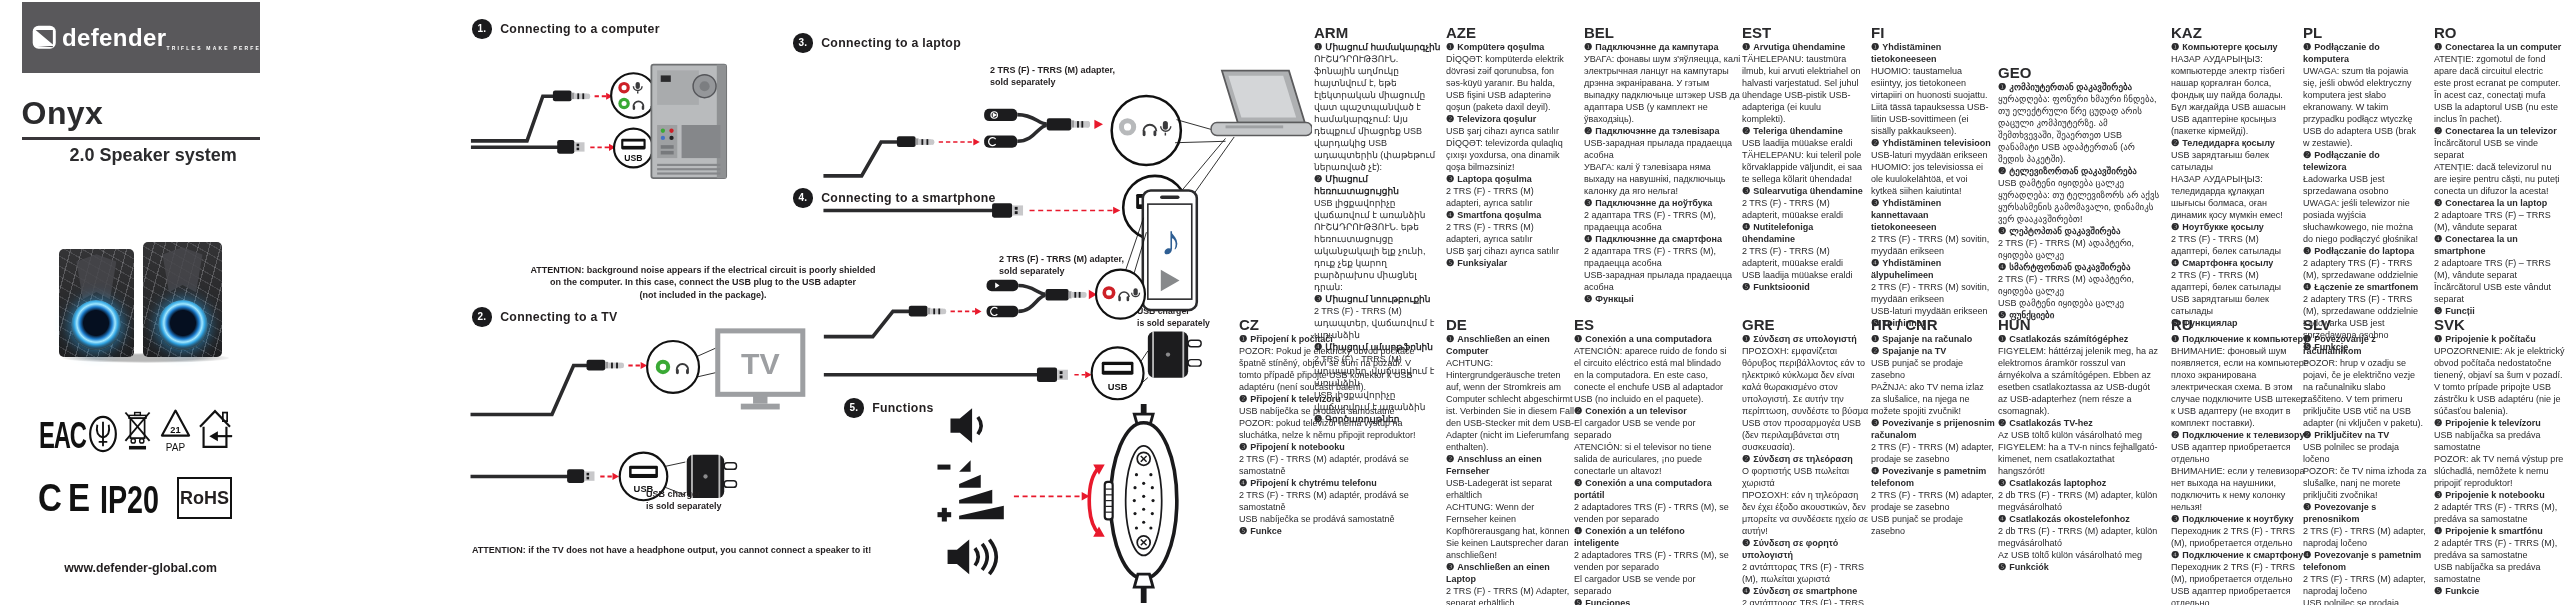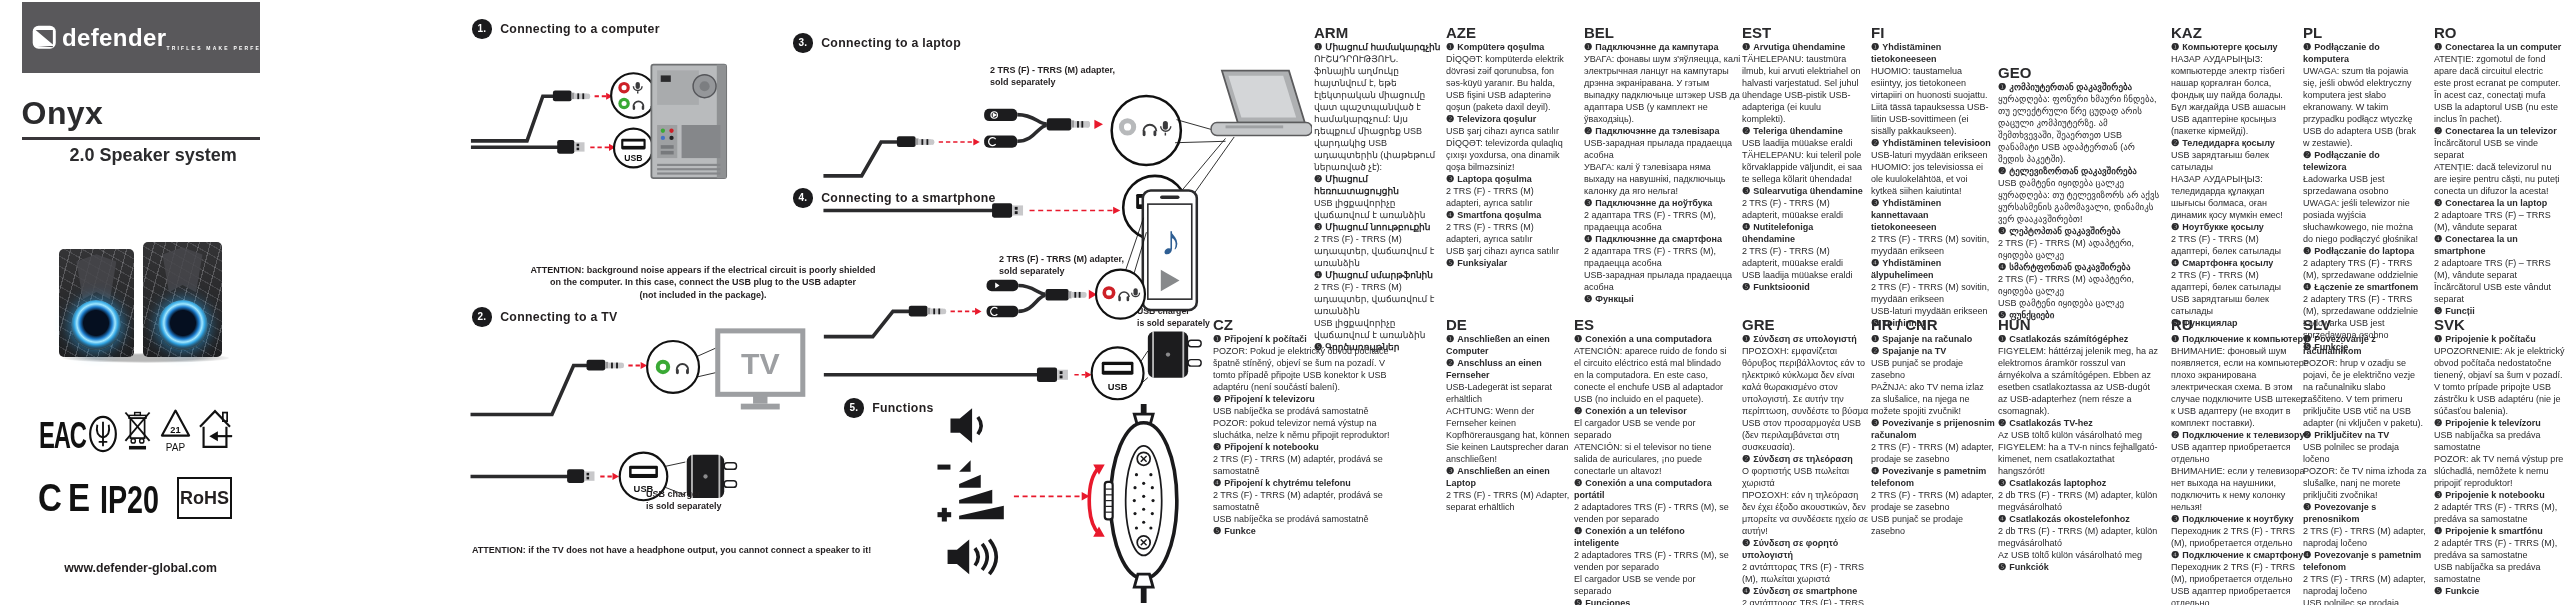--- a/index.html
+++ b/index.html
@@ -508,20 +508,21 @@
   </g>
 </svg>
 
 <div id="lang-layer">
     <div class="lang-col" style="left: 1314px; top: 27px; width: 127px;">
       <div class="lang-code">ARM</div>
       <div class="lang-item-title"><span class="lang-badge">❶</span>Միացում համակարգչին</div>
       <div class="lang-body">ՈՒՇԱԴՐՈՒԹՅՈՒՆ. ֆոնային աղմուկը հայտնվում է, եթե էլեկտրական միացումը վատ պաշտպանված է համակարգչում: Այս դեպքում միացրեք USB վարդակից USB ադապտերին (փաթեթում ներառված չէ):</div>
       <div class="lang-item-title"><span class="lang-badge">❷</span>Միացում հեռուստացույցին</div>
       <div class="lang-body">USB լիցքավորիչը վաճառվում է առանձին</div>
+      <div class="lang-body">ՈՒՇԱԴՐՈՒԹՅՈՒՆ. եթե հեռուստացույցը ականջակալի ելք չունի, դուք չեք կարող բարձրախոս միացնել դրան:</div>
       <div class="lang-item-title"><span class="lang-badge">❸</span>Միացում նոութբուքին</div>
       <div class="lang-body">2 TRS (F) - TRRS (M) ադապտեր, վաճառվում է առանձին</div>
       <div class="lang-item-title"><span class="lang-badge">❹</span>Միացում սմարթֆոնին</div>
       <div class="lang-body">2 TRS (F) - TRRS (M) ադապտեր, վաճառվում է առանձին</div>
       <div class="lang-body">USB լիցքավորիչը վաճառվում է առանձին</div>
       <div class="lang-item-title"><span class="lang-badge">❺</span>Գործառույթներ</div>
     </div>
     <div class="lang-col" style="left: 1446px; top: 27px; width: 119px;">
       <div class="lang-code">AZE</div>
       <div class="lang-item-title"><span class="lang-badge">❶</span>Kompüterə qoşulma</div>
@@ -627,37 +628,38 @@
       <div class="lang-item-title"><span class="lang-badge">❷</span>Conectarea la un televizor</div>
       <div class="lang-body">Încărcătorul USB se vinde separat</div>
       <div class="lang-body">ATENȚIE: dacă televizorul nu are ieșire pentru căști, nu puteți conecta un difuzor la acesta!</div>
       <div class="lang-item-title"><span class="lang-badge">❸</span>Conectarea la un laptop</div>
       <div class="lang-body">2 adaptoare TRS (F) – TRRS (M), vândute separat</div>
       <div class="lang-item-title"><span class="lang-badge">❹</span>Conectarea la un smartphone</div>
       <div class="lang-body">2 adaptoare TRS (F) – TRRS (M), vândute separat</div>
       <div class="lang-body">Încărcătorul USB este vândut separat</div>
       <div class="lang-item-title"><span class="lang-badge">❺</span>Funcții</div>
     </div>
-    <div class="lang-col" style="left: 1213px; top: 319px; width: 196px;">
+    <div class="lang-col" style="left: 1239px; top: 319px; width: 196px;">
       <div class="lang-code">CZ</div>
       <div class="lang-item-title"><span class="lang-badge">❶</span>Připojení k počítači</div>
       <div class="lang-body">POZOR: Pokud je elektrický obvod počítače špatně stíněný, objeví se šum na pozadí. V tomto případě připojte USB konektor k USB adaptéru (není součástí balení).</div>
       <div class="lang-item-title"><span class="lang-badge">❷</span>Připojení k televizoru</div>
       <div class="lang-body">USB nabíječka se prodává samostatně</div>
       <div class="lang-body">POZOR: pokud televizor nemá výstup na sluchátka, nelze k němu připojit reproduktor!</div>
       <div class="lang-item-title"><span class="lang-badge">❸</span>Připojení k notebooku</div>
       <div class="lang-body">2 TRS (F) - TRRS (M) adaptér, prodává se samostatně</div>
       <div class="lang-item-title"><span class="lang-badge">❹</span>Připojení k chytrému telefonu</div>
       <div class="lang-body">2 TRS (F) - TRRS (M) adaptér, prodává se samostatně</div>
       <div class="lang-body">USB nabíječka se prodává samostatně</div>
       <div class="lang-item-title"><span class="lang-badge">❺</span>Funkce</div>
     </div>
     <div class="lang-col" style="left: 1446px; top: 319px; width: 130px;">
       <div class="lang-code">DE</div>
       <div class="lang-item-title"><span class="lang-badge">❶</span>Anschließen an einen Computer</div>
+      <div class="lang-body">ACHTUNG: Hintergrundgeräusche treten auf, wenn der Stromkreis am Computer schlecht abgeschirmt ist. Verbinden Sie in diesem Fall den USB-Stecker mit dem USB-Adapter (nicht im Lieferumfang enthalten).</div>
       <div class="lang-item-title"><span class="lang-badge">❷</span>Anschluss an einen Fernseher</div>
       <div class="lang-body">USB-Ladegerät ist separat erhältlich</div>
       <div class="lang-body">ACHTUNG: Wenn der Fernseher keinen Kopfhörerausgang hat, können Sie keinen Lautsprecher daran anschließen!</div>
       <div class="lang-item-title"><span class="lang-badge">❸</span>Anschließen an einen Laptop</div>
       <div class="lang-body">2 TRS (F) - TRRS (M) Adapter, separat erhältlich</div>
     </div>
     <div class="lang-col" style="left: 1574px; top: 319px; width: 157px;">
       <div class="lang-code">ES</div>
       <div class="lang-item-title"><span class="lang-badge">❶</span>Conexión a una computadora</div>
       <div class="lang-body">ATENCIÓN: aparece ruido de fondo si el circuito eléctrico está mal blindado en la computadora. En este caso, conecte el enchufe USB al adaptador USB (no incluido en el paquete).</div>

